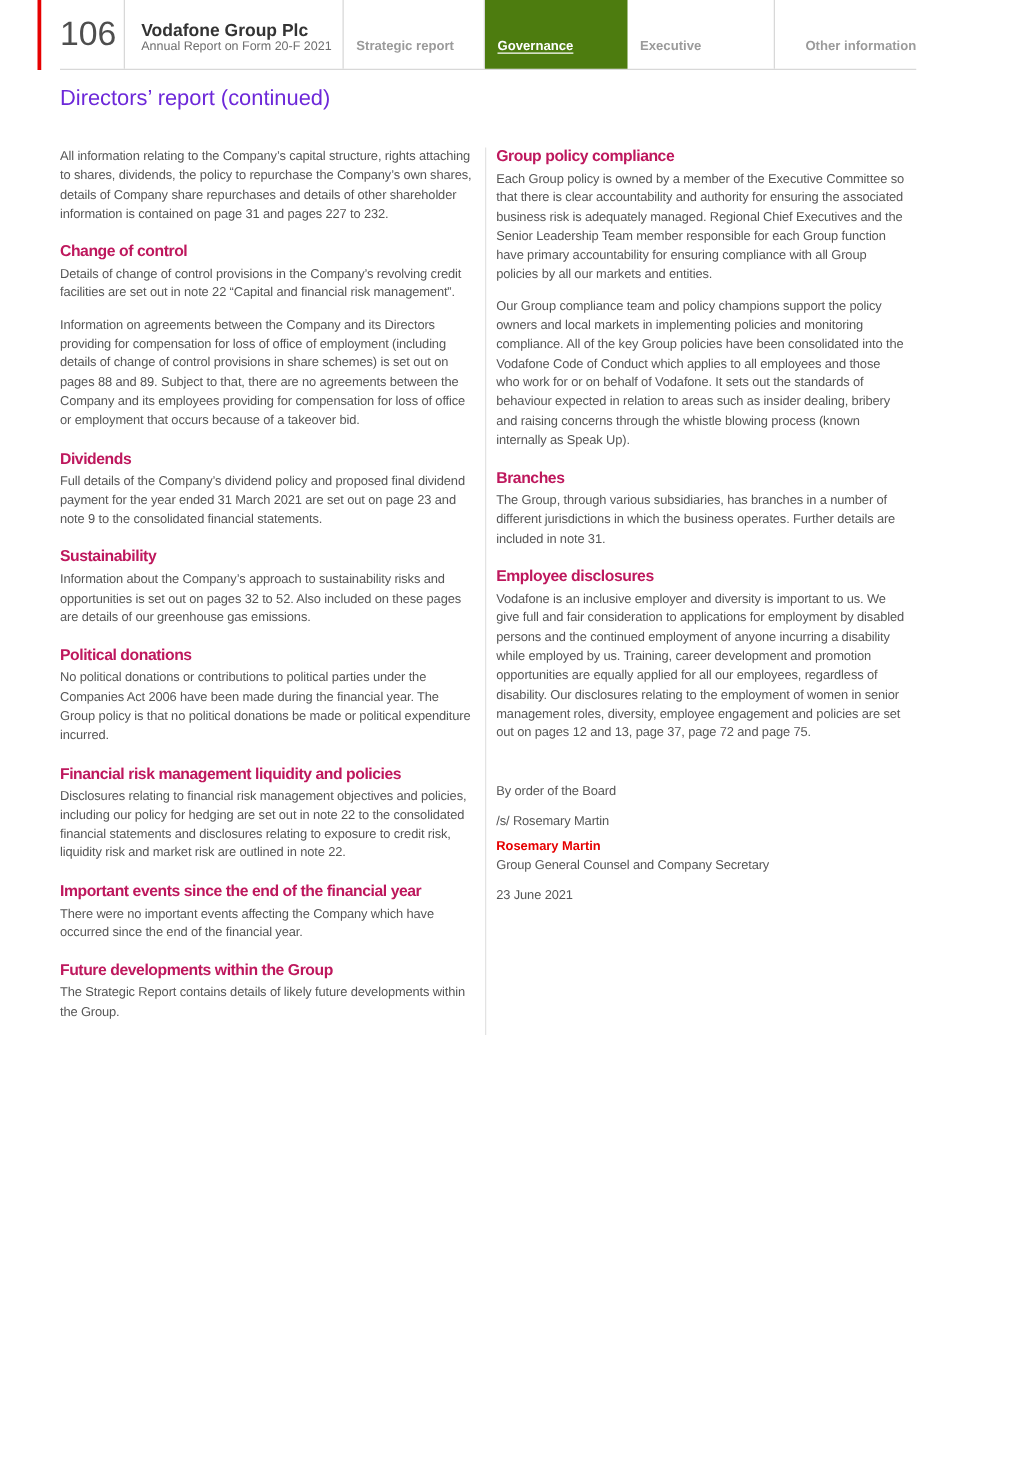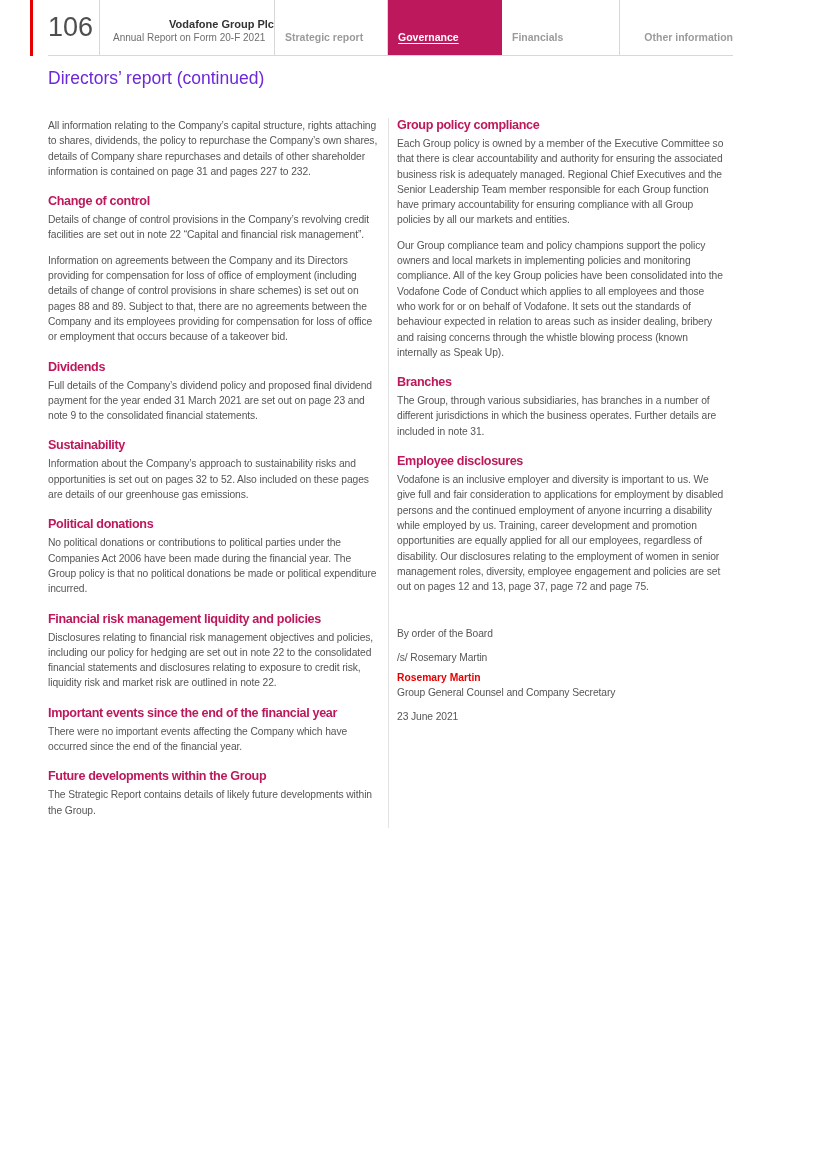--- a/index.html
+++ b/index.html
@@ -8,25 +8,25 @@
   .page { position:relative; width:826px; height:916px; background:#fff; overflow:hidden; }
 
   .accent-bar { position:absolute; left:30px; top:0; width:3px; height:56px; background:#e60000; }
 
   .header { position:absolute; left:48px; top:0; width:685px; height:56px; display:flex;
             border-bottom:1px solid #d8d8d8; }
   .h-cell { border-right:1px solid #d8d8d8; height:100%; }
   .h-cell.last { border-right:none;justify-content:flex-end; }
   .h-pagenum { width:52px; display:flex; align-items:center; font-size:27px; color:#4e4e4e; }
   .h-brand { width:175px; display:flex; flex-direction:column; justify-content:center; padding:6px 0 0 13px; }
-  .brand-name { font-size:11px; font-weight:bold; color:#333; line-height:13px;text-align:right; }
+  .brand-name { font-size:14px; font-weight:bold; color:#333; line-height:13px; }
   .brand-sub  { font-size:10px; color:#6e6e6e; line-height:13px; }
   .h-tab { display:flex; align-items:flex-end; padding:0 0 12px 10px; font-size:10.5px; font-weight:bold; color:#9b9b9b; cursor:pointer; }
   .h-tab.t1 { width:113px; } .h-tab.t2 { width:114px; } .h-tab.t3 { width:118px; } .h-tab.t4 { width:113px; }
-  .h-tab.active { background:#be185d; color:#fff; border-right:none; }
+  .h-tab.active { background:#4d7c0f; color:#fff; border-right:none; }
   .h-tab.active span { text-decoration:underline; text-underline-offset:2px; }
 
   .title { position:absolute; left:48px; top:68px; font-size:17.5px; font-weight:400; color:#6d28d9; }
 
   .columns { position:absolute; left:48px; top:118px; width:685px; display:flex; align-items:stretch; }
   .col-left  { width:333px; }
   .col-right { width:336px; margin-left:7px; border-left:1px solid #e3e3e3; padding-left:8px; }
 
   .body { font-size:10.3px; line-height:15.3px; color:#565656; letter-spacing:-0.1px; margin:0 0 10px 0; }
   .heading { font-size:12.6px; font-weight:bold; color:#be185d; letter-spacing:-0.35px;
@@ -53,21 +53,21 @@
       <div class="brand-name">Vodafone Group Plc</div>
       <div class="brand-sub">Annual Report on Form 20-F 2021</div>
     </div>
     <div class="h-cell h-tab t1">
       <span>Strategic report</span>
     </div>
     <div class="h-cell h-tab t2 active">
       <span>Governance</span>
     </div>
     <div class="h-cell h-tab t3">
-      <span>Financials</span>
+      <span>Executive</span>
     </div>
     <div class="h-cell h-tab t4 last">
       <span>Other information</span>
     </div>
   </header>
 
   <h1 class="title">Directors’ report (continued)</h1>
 
   <div class="columns">
     <div class="col col-left">

